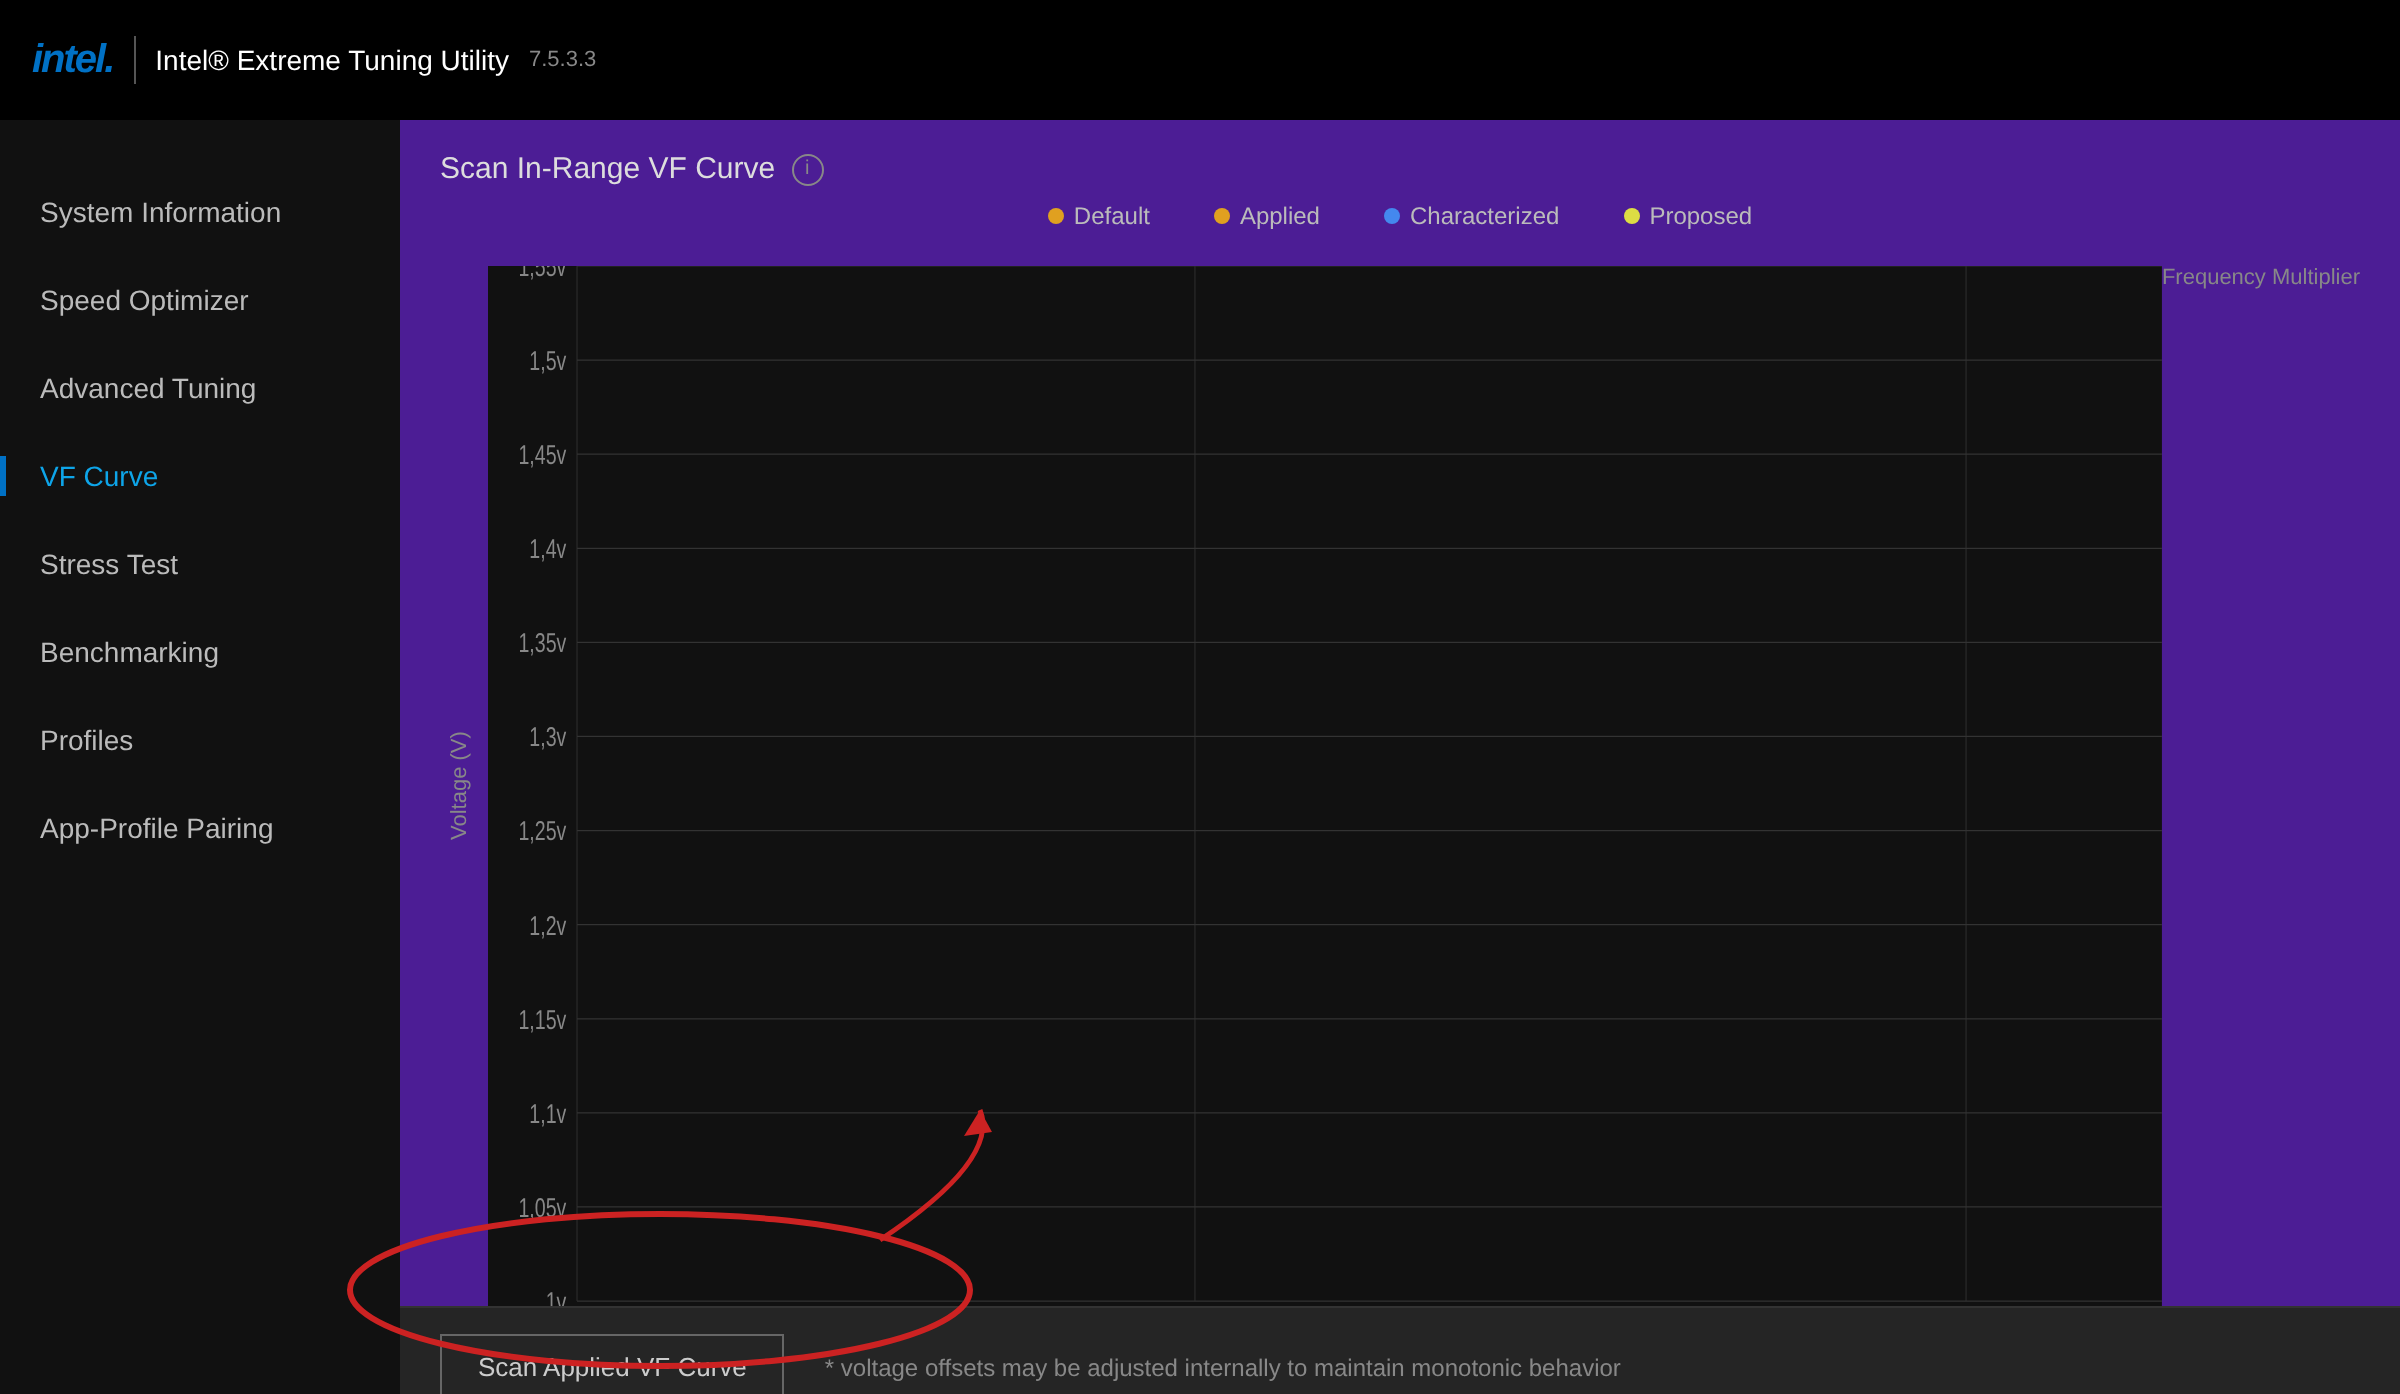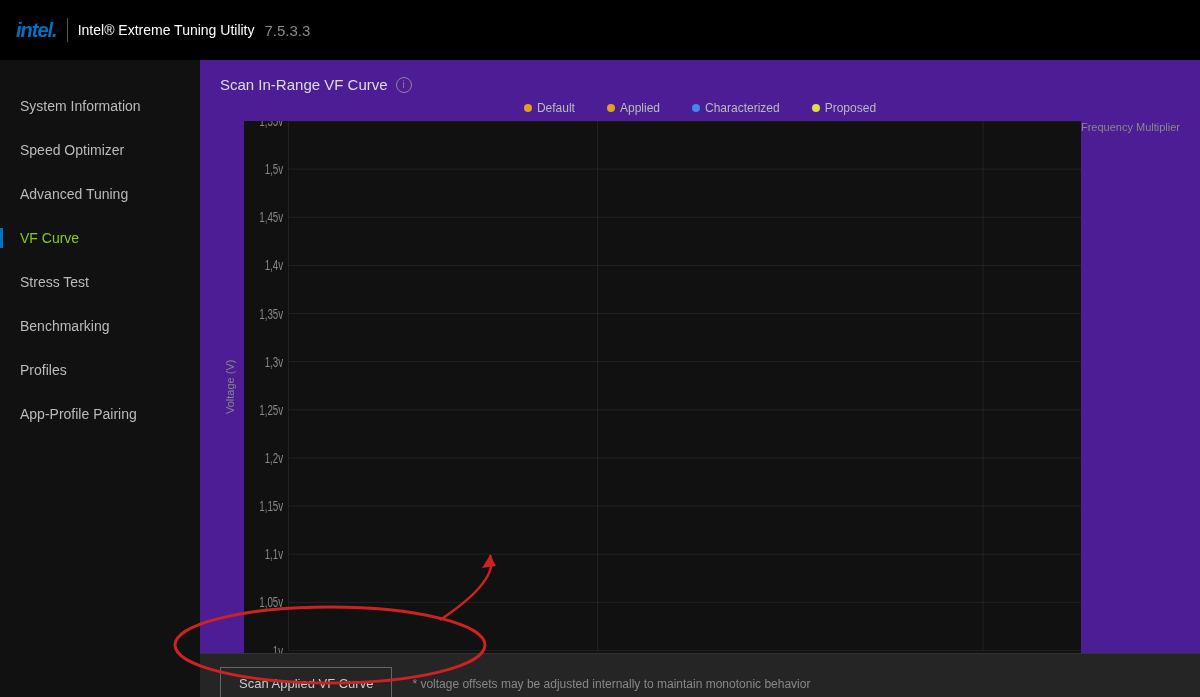--- a/index.html
+++ b/index.html
@@ -33,21 +33,21 @@
       width: 1px;
       height: 24px;
       background: #555;
     }
     #header .app-title {
       color: #fff;
       font-size: 14px;
     }
     #header .app-version {
       color: #888;
-      font-size: 15px;
+      font-size: 11px;
     }
 
     
     #layout {
       display: flex;
       height: calc(697px - 44px);
     }
 
     
     #sidebar {
@@ -59,21 +59,21 @@
       flex-shrink: 0;
     }
     .sidebar-item {
       padding: 14px 20px;
       color: #bbb;
       cursor: pointer;
       font-size: 14px;
       position: relative;
     }
     .sidebar-item.active {
-      color: #84cc16;
+      color: #0ea5e9;
     }
     .sidebar-item.active::before {
       content: '';
       position: absolute;
       left: 0;
       top: 50%;
       transform: translateY(-50%);
       width: 3px;
       height: 20px;
       background: #0071c5;
@@ -116,21 +116,21 @@
       color: #888;
       font-size: 10px;
       cursor: pointer;
     }
 
     
     #legend {
       display: flex;
       justify-content: center;
       gap: 32px;
-      margin-bottom: 6px;
+      margin-bottom: 18px;
     }
     .legend-item {
       display: flex;
       align-items: center;
       gap: 5px;
       font-size: 12px;
       color: #bbb;
     }
     .legend-dot {
       width: 8px;

